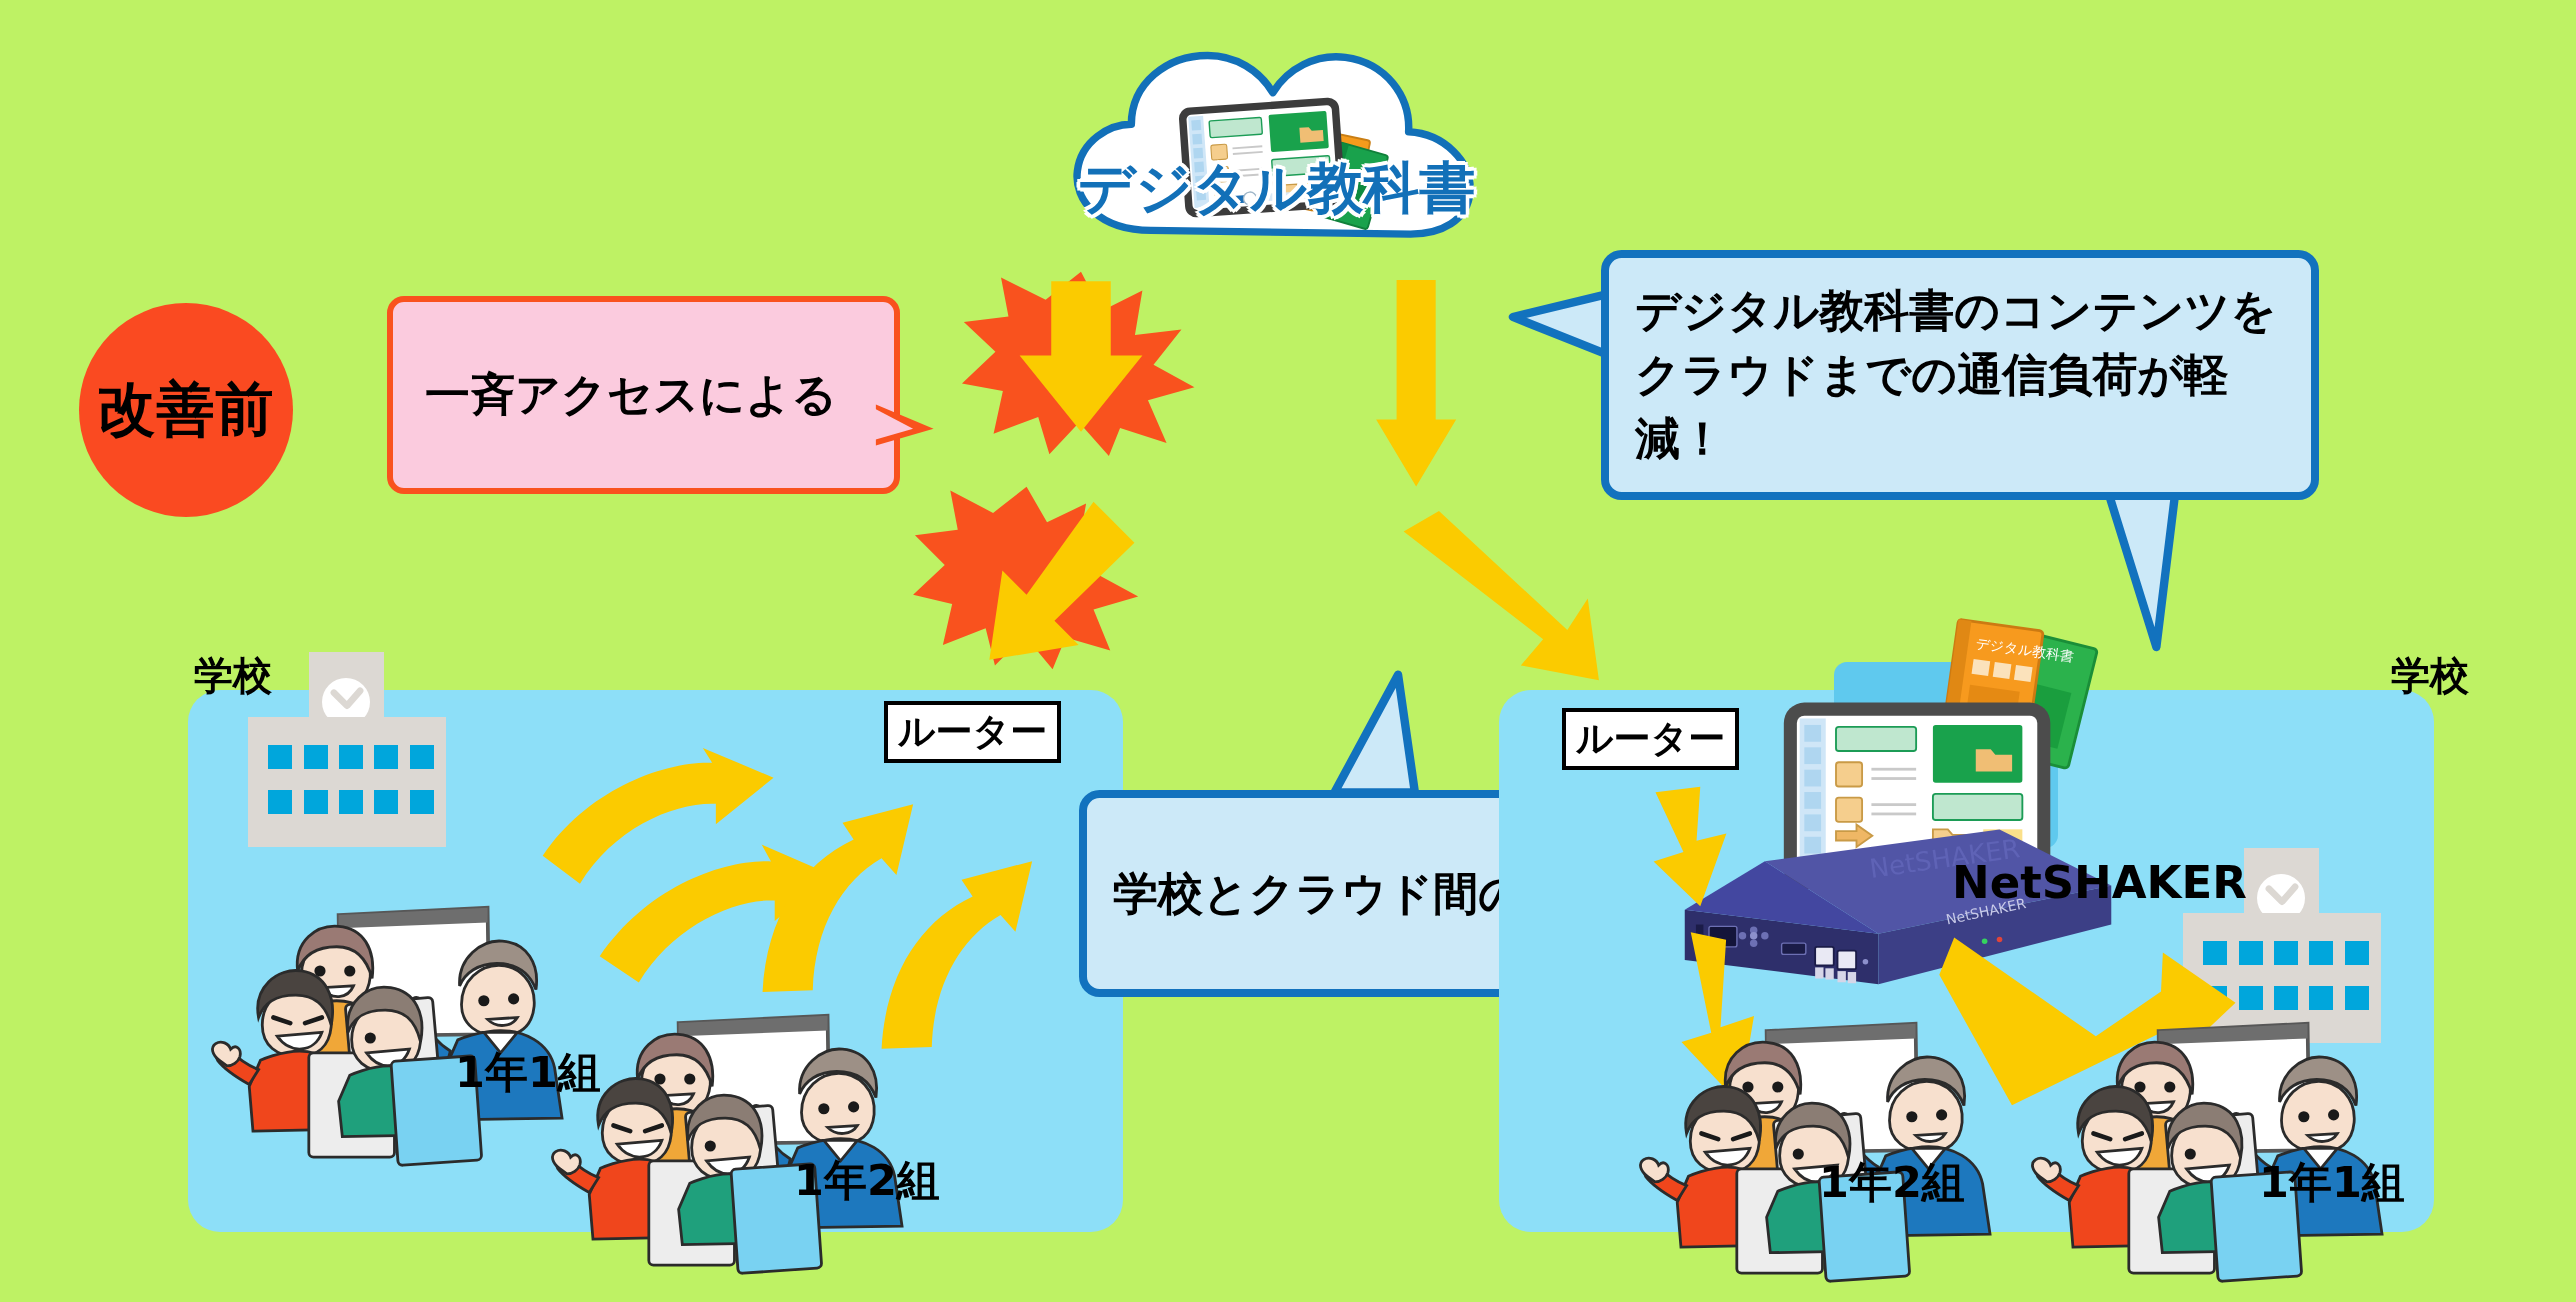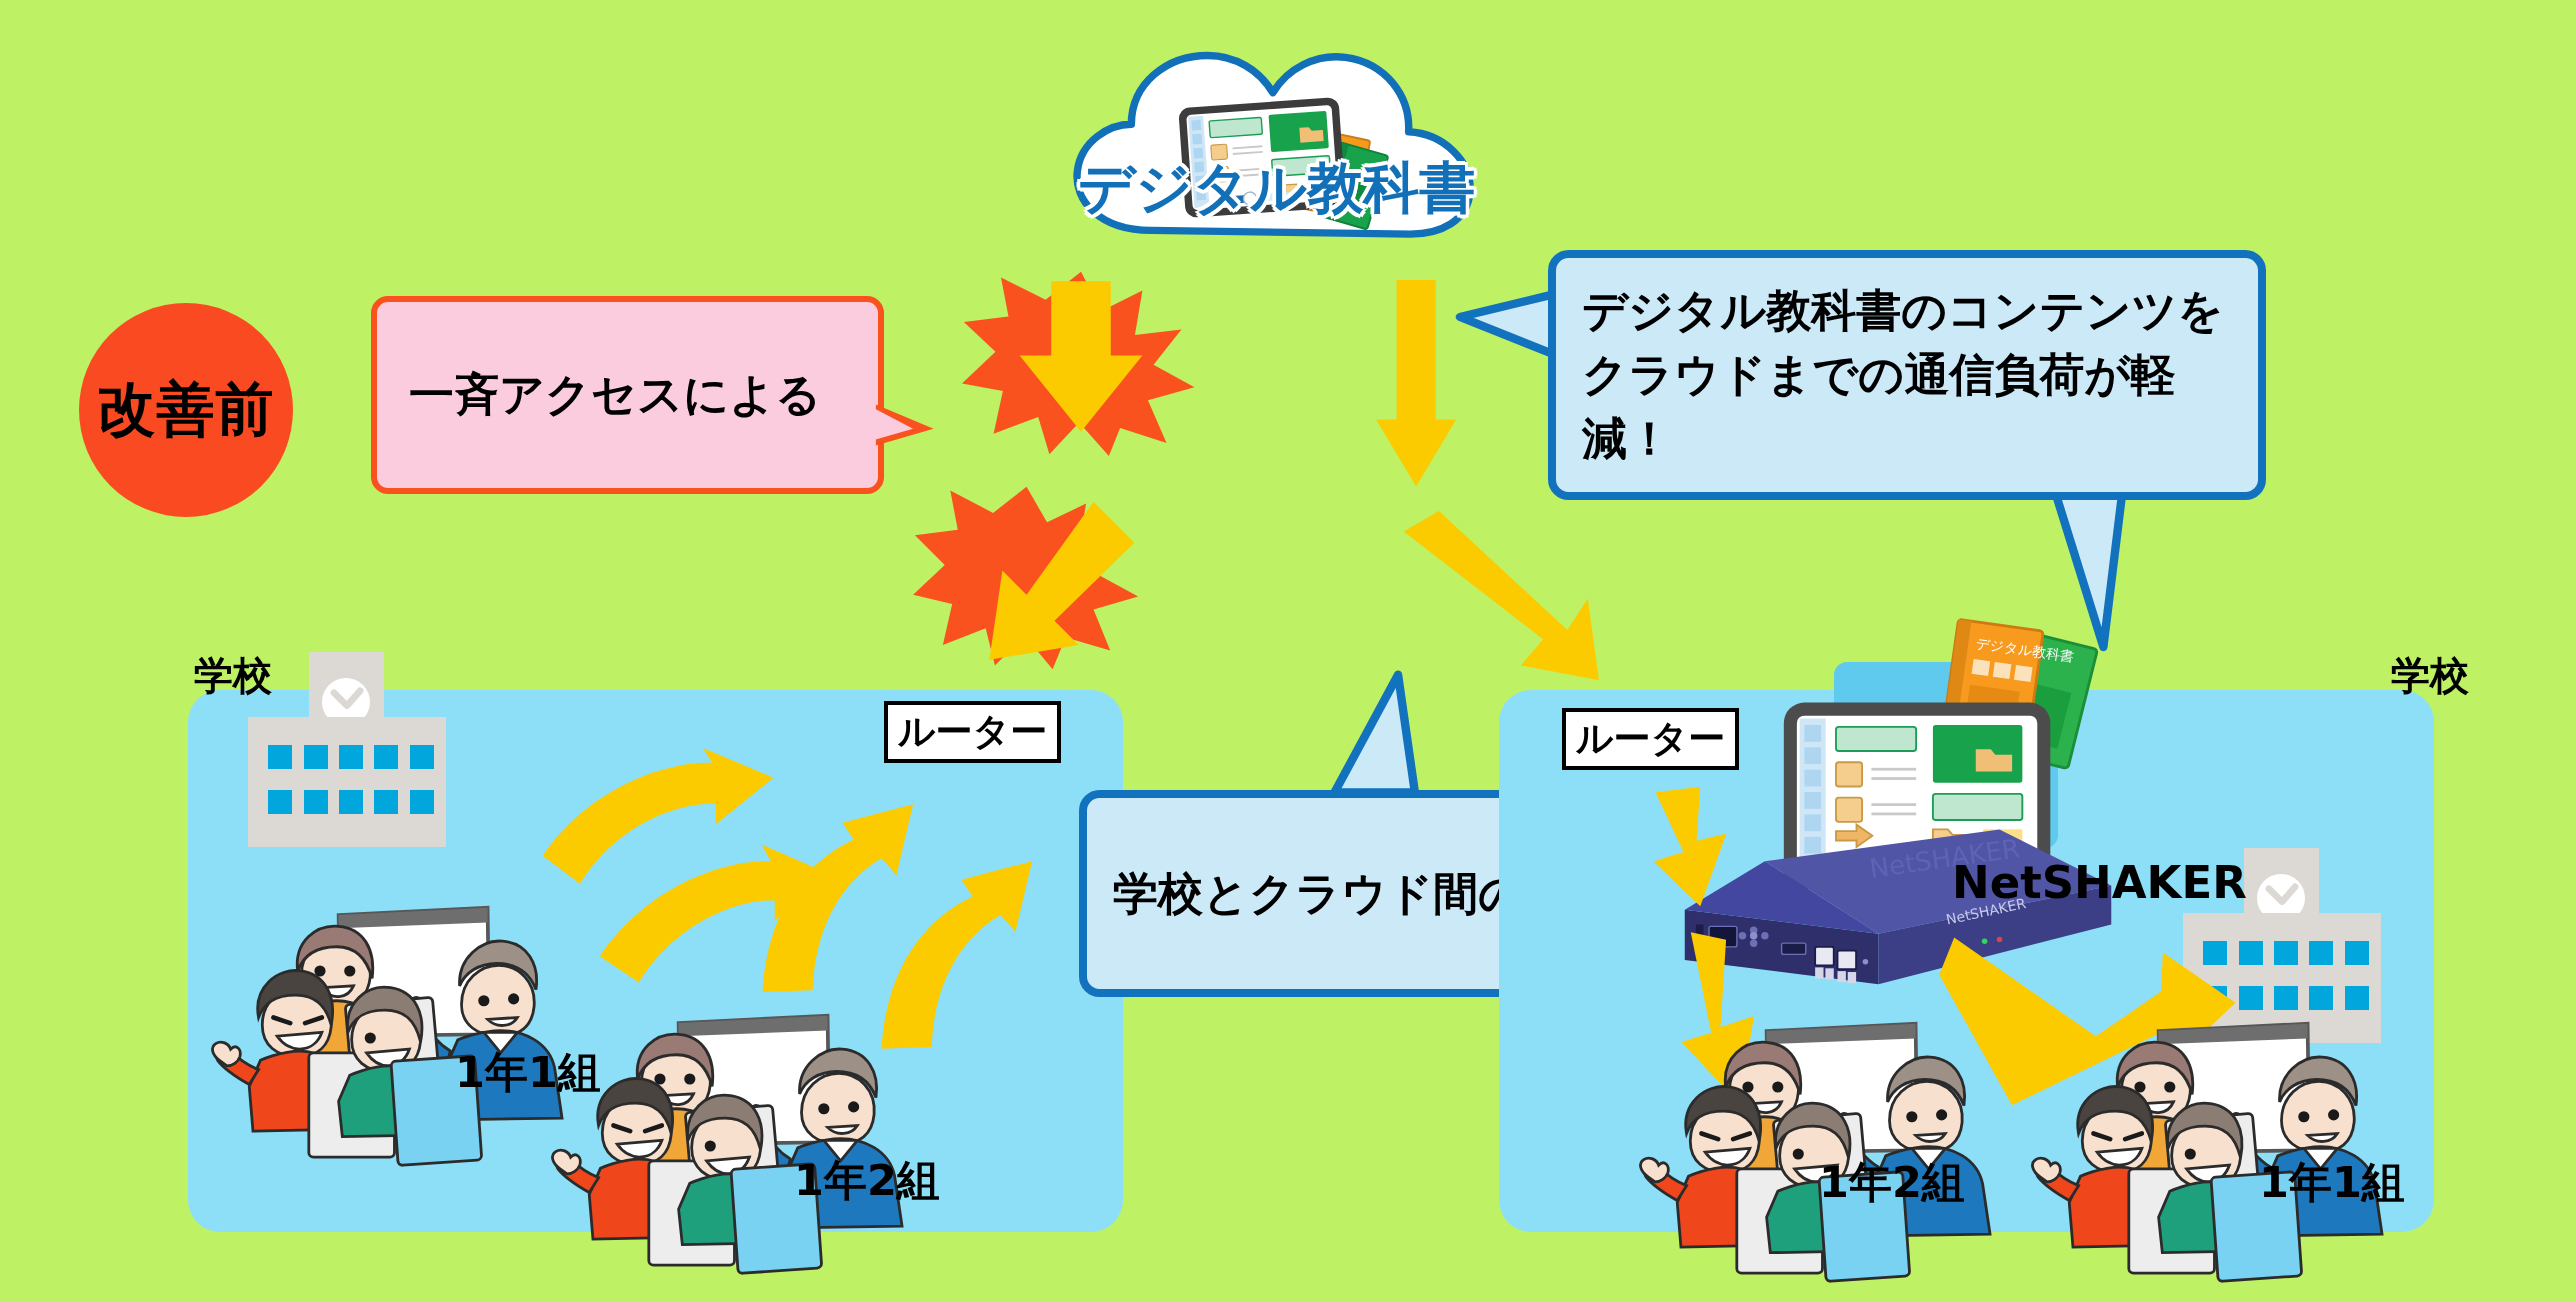--- a/index.html
+++ b/index.html
@@ -127,30 +127,30 @@
     <div class="abs" style="left:0;top:116px;width:429px;text-align:center;font-size:56px;font-weight:bold;color:#1270B8;
                 text-shadow:-3.7px 0 #fff,3.7px 0 #fff,0 -3.7px #fff,0 3.7px #fff,-2.8px -2.8px #fff,2.8px -2.8px #fff,-2.8px 2.8px #fff,2.8px 2.8px #fff;">デジタル教科書</div>
   </div>
 
   <div class="abs badge badge-before" style="left:79px;top:303px;width:214px;height:214px;font-size:58px;">
     <span>改善前</span>
   </div>
 
 
   <div class="abs" style="left:371px;top:296px;width:559px;height:205px;">
-    <div class="abs callout callout-pink" style="left:0;top:0;width:513px;height:198px;padding:0 32px;font-size:45px;line-height:1.38;">
+    <div class="abs callout callout-pink" style="left:16px;top:0;width:513px;height:198px;padding:0 32px;font-size:45px;line-height:1.38;">
       <div>一斉アクセスによる</div>
     </div>
     <svg class="abs" style="left:503px;top:101px;" width="67" height="71" viewBox="0 0 72 76">
       <path d="M2 8 L64 34 L2 52 Z" fill="#F9521E"></path>
       <path d="M0 12 L42 34 L0 46 Z" fill="#FBCBDE"></path>
     </svg>
   </div>
 
-  <div class="abs" style="left:1464px;top:250px;width:802px;height:308px;text-decoration:underline;">
+  <div class="abs" style="left:1517px;top:250px;width:802px;height:308px;text-decoration:underline;">
 
     <svg class="abs" style="left:-5.6px;top:35px;" width="121" height="103" viewBox="0 0 130 110">
       <path d="M2 34 L118 6 L118 80 Z" fill="#CCE9F8" stroke="#1272BE" stroke-width="9" stroke-linejoin="round"></path>
     </svg>
 
     <svg class="abs" style="left:550px;top:224px;" width="149" height="186" viewBox="0 0 160 200">
       <path d="M40 6 L96 186 L118 6 Z" fill="#CCE9F8" stroke="#1272BE" stroke-width="9" stroke-linejoin="round"></path>
     </svg>
     <div class="abs callout callout-blue" style="left:84px;top:0;width:718px;height:250px;padding:0 26px;font-size:45px;line-height:1.42;">
       <div>デジタル教科書のコンテンツを</div>

